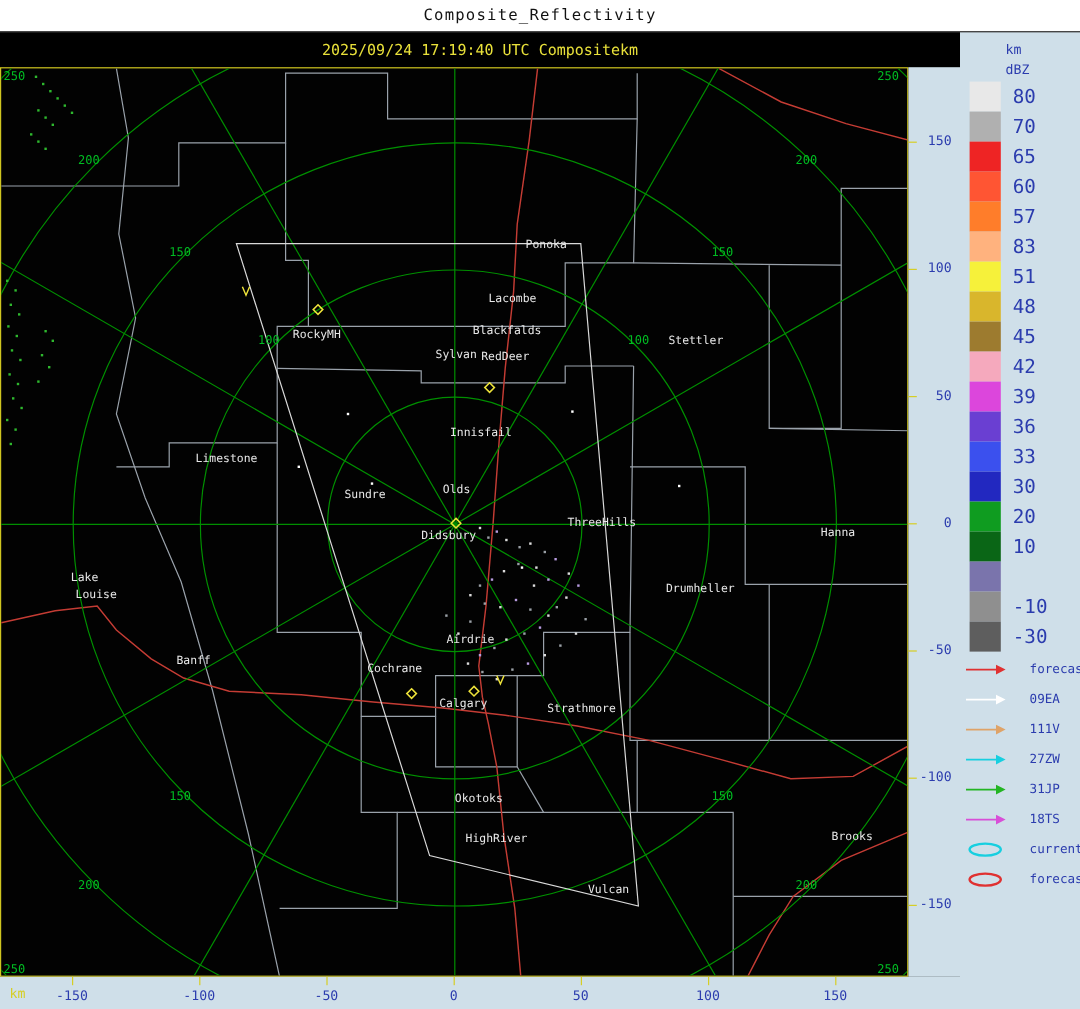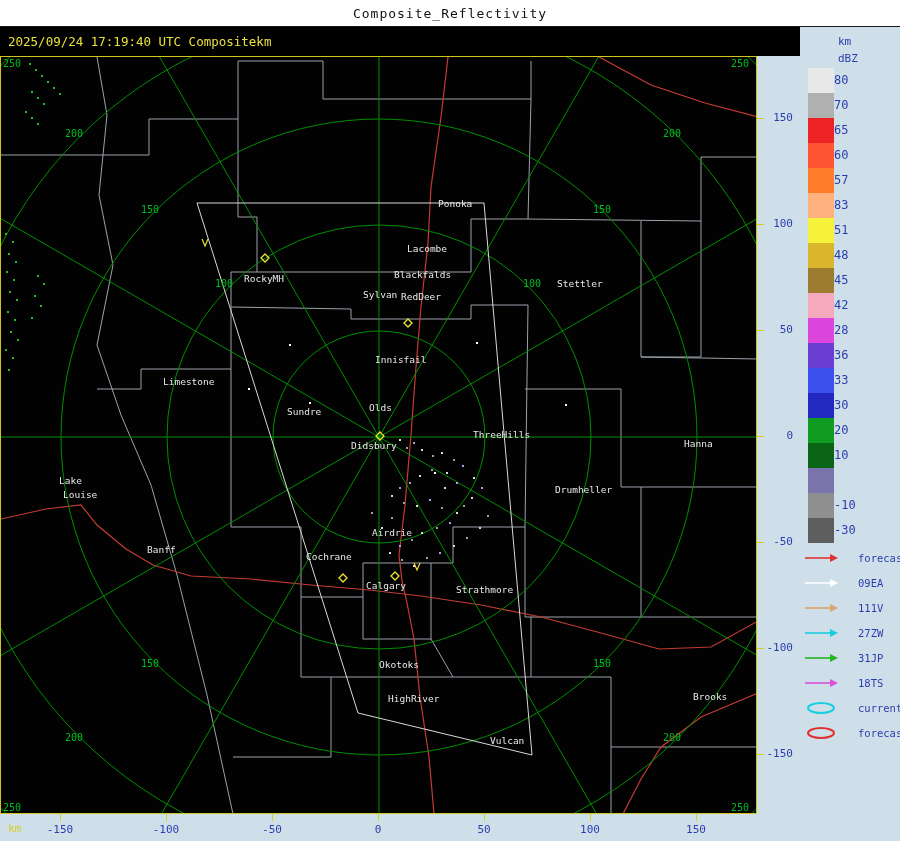--- a/index.html
+++ b/index.html
@@ -3,41 +3,41 @@
 <meta charset="utf-8">
 <style>
   *{margin:0;padding:0;box-sizing:border-box}
   html,body{width:900px;height:841px;background:#000;overflow:hidden;
     font-family:"DejaVu Sans Mono",monospace}
   .app{position:relative;width:900px;height:705px}
   .titlebar{position:absolute;left:0;top:0;width:900px;height:27px;background:#ffffff;
     border-bottom:1px solid #1a1a1a;display:flex;align-items:center;justify-content:center;
     font-size:13px;letter-spacing:1px;color:#111}
   .header{position:absolute;left:0;top:27px;width:800px;height:29px;background:#000;
-    display:flex;align-items:center;justify-content:flex-start;padding:0 8px;
+    display:flex;align-items:center;justify-content:center;padding:0 8px;
     color:#e9e13a;font-size:12.5px}
   .map{position:absolute;left:0;top:56px;width:757px;height:758px;background:#020202;
     border:1px solid #cfc520}
   #radar-svg{display:block}
   #radar-svg text{font-family:"DejaVu Sans Mono",monospace}
   .yaxis{position:absolute;left:757px;top:56px;width:43px;height:758px;background:#cfdfe9}
   .xaxis{position:absolute;left:0;top:814px;width:800px;height:27px;background:#cfdfe9}
   .sidebar{position:absolute;left:800px;top:27px;width:100px;height:814px;background:#cfdfe9;
     color:#2b3cae}
   .ytick{position:absolute;left:0;width:7px;height:1px;background:#d6ce25}
   .ylabel{position:absolute;left:6px;width:30px;text-align:right;font-size:11px;color:#2b3cae}
   .xtick{position:absolute;top:0;width:1px;height:7px;background:#d6ce25}
   .xlabel{position:absolute;top:9px;width:44px;text-align:center;font-size:11px;color:#2b3cae}
   .xkm{position:absolute;left:8px;top:8px;color:#d6ce25;font-size:11px}
   .sb-km{position:absolute;left:38px;top:8px;font-size:11px}
   .sb-dbz{position:absolute;left:38px;top:25px;font-size:11px}
   .scale{position:absolute;left:8px;top:41px}
   .srow{display:flex;height:25px}
   .scell{width:26px;height:25px}
-  .slab{font-size:12px;line-height:25px;width:30px}
+  .slab{margin-left:10px;font-size:16px;line-height:25px;width:30px}
   .legend{position:absolute;left:4px;top:518px}
   .lrow{display:flex;align-items:center;height:25px}
   .lrow span{font-size:10.5px;margin-left:18px}
 </style>
 </head>
 <body>
 
 <div class="app">
 
   <div class="titlebar">
@@ -289,21 +289,21 @@
         <div class="srow">
           <div class="scell" style="background: rgb(157, 123, 47);"></div>
           <div class="slab">45</div>
         </div>
         <div class="srow">
           <div class="scell" style="background: rgb(245, 169, 189);"></div>
           <div class="slab">42</div>
         </div>
         <div class="srow">
           <div class="scell" style="background: rgb(220, 70, 220);"></div>
-          <div class="slab">28</div>
+          <div class="slab">39</div>
         </div>
         <div class="srow">
           <div class="scell" style="background: rgb(106, 63, 210);"></div>
           <div class="slab">36</div>
         </div>
         <div class="srow">
           <div class="scell" style="background: rgb(59, 80, 238);"></div>
           <div class="slab">33</div>
         </div>
         <div class="srow">

